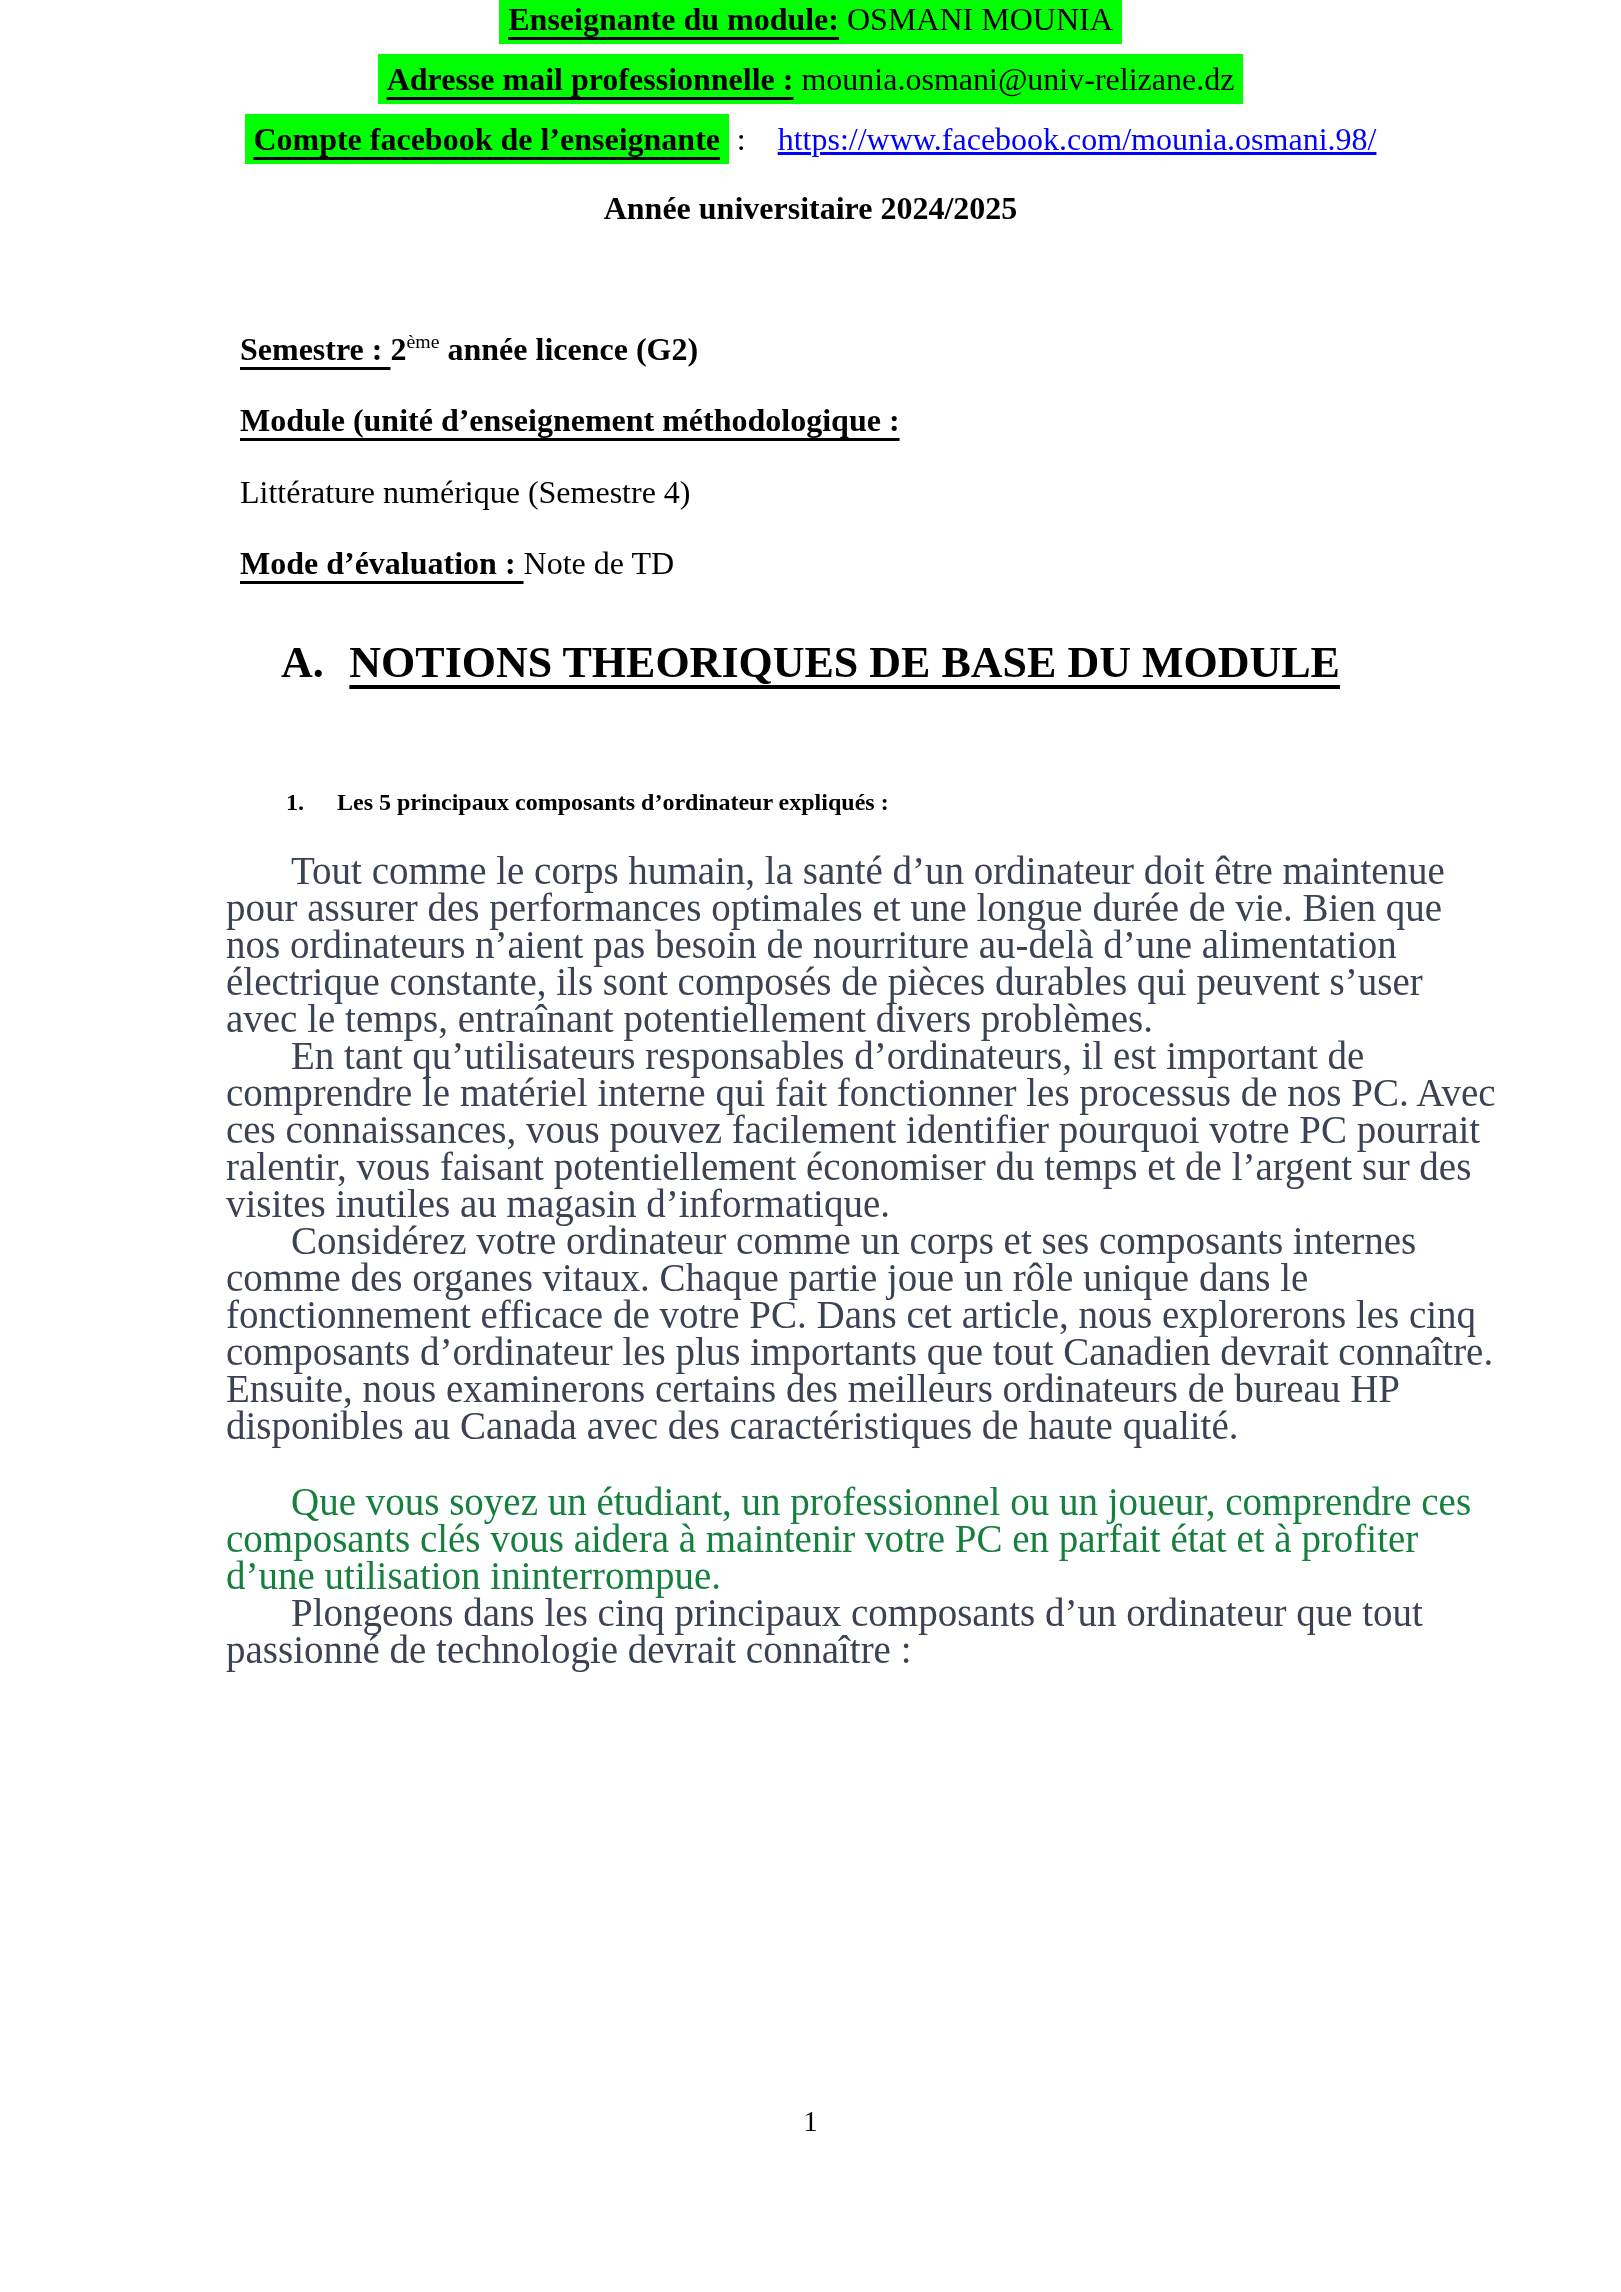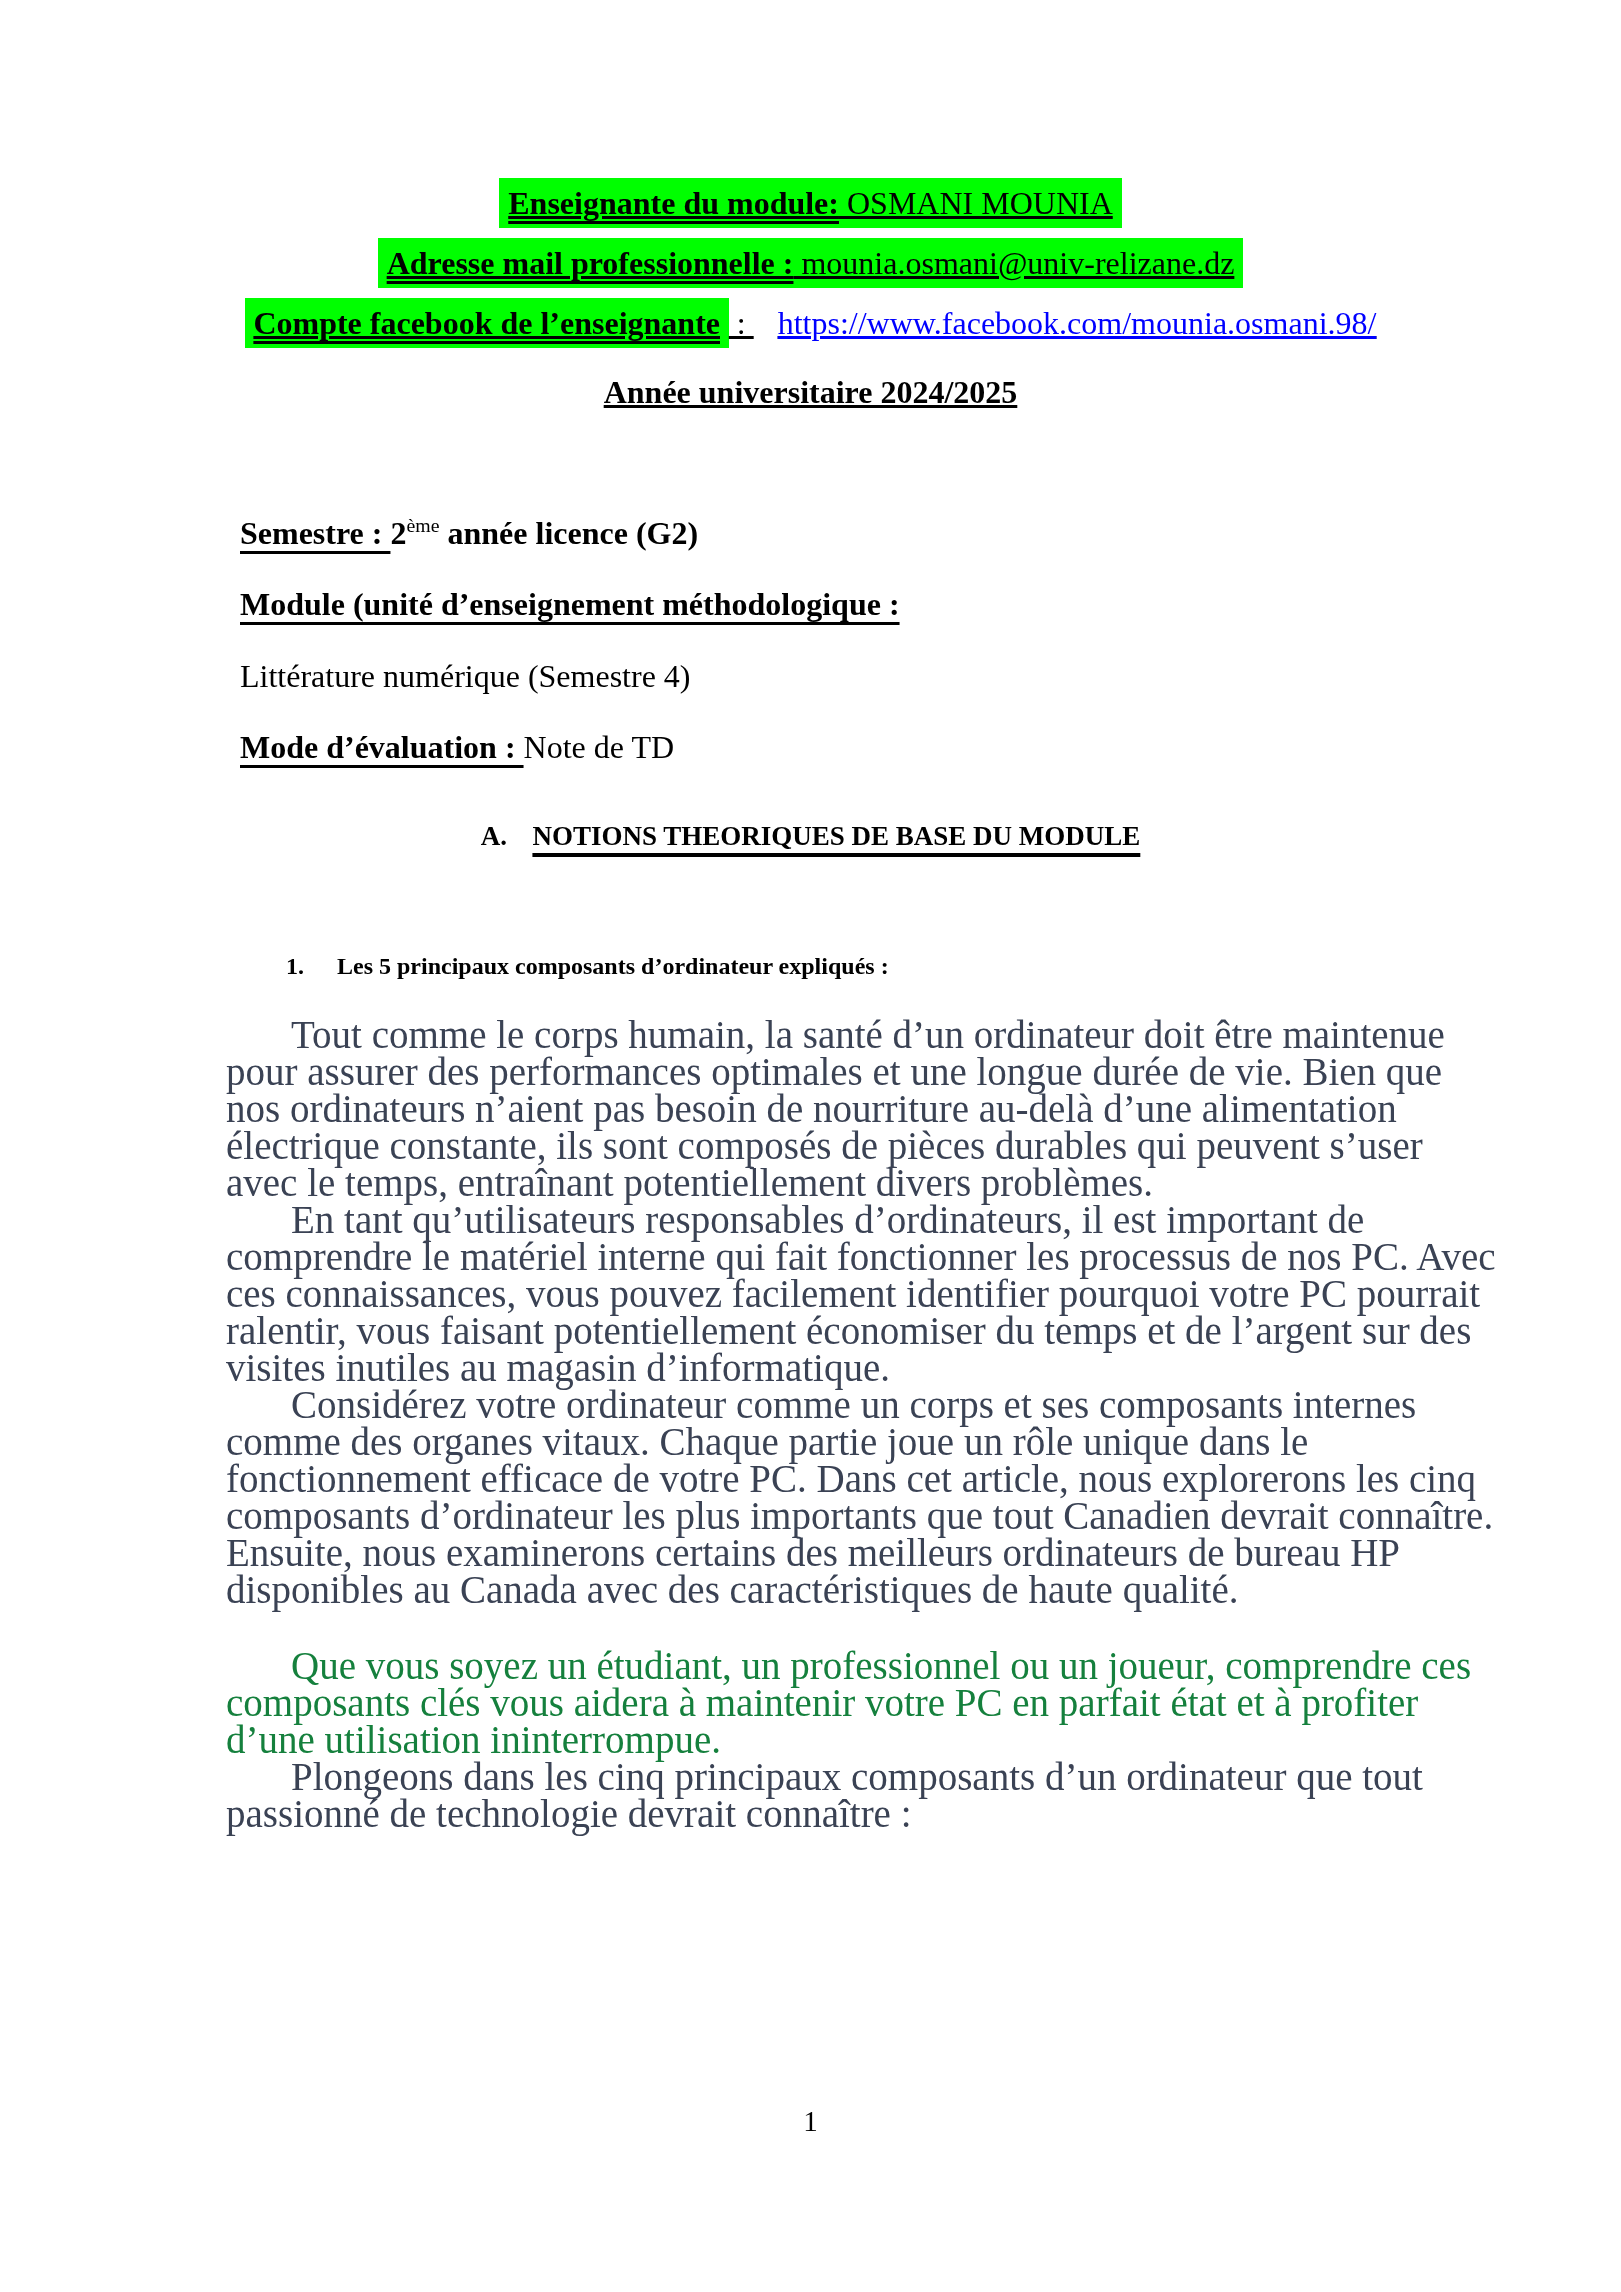--- a/index.html
+++ b/index.html
@@ -5,34 +5,34 @@
   html,body{margin:0;padding:0;background:#ffffff;}
   .page{
     position:relative;
     width:1621px;height:2293px;
     background:#ffffff;
     font-family:"Liberation Serif","DejaVu Serif",serif;
     color:#000;
     overflow:hidden;
   }
   
-  .top{padding-top:184px;text-align:center;text-decoration:underline;}
+  .top{text-align:center;}
   .tline{margin:0 0 21.6px 0;font-size:32px;line-height:1.2;}
   .hl{padding:6.9px 8.8px;}
   .lbl{font-weight:bold;text-decoration:underline;text-decoration-thickness:2.9px;text-underline-offset:6.9px;}
   .link{text-decoration:underline;margin-left:24px;}
   .year-line{margin-top:31px;font-weight:bold;}
   
   .info{margin:102px 0 0 240px;font-size:32px;}
   .info p{margin:0 0 33px 0;line-height:1.2;}
   .ilbl{font-weight:bold;text-decoration:underline;text-decoration-thickness:2.9px;text-underline-offset:6.9px;}
   .bold{font-weight:bold;}
   sup{font-size:0.62em;font-weight:normal;}
   
-  .section-a{margin:55px 0 0 0;text-align:center;font-size:27px;font-weight:bold;}
+  .section-a{margin:55px 0 0 0;text-align:center;font-size:44px;font-weight:bold;}
   .section-a .sa-num{margin-right:25.5px;}
   .section-a .sa-title{text-decoration:underline;text-decoration-thickness:3.9px;text-underline-offset:7.8px;}
   
   .list-heading{margin:100px 59px 0 286px;font-size:24px;font-weight:bold;line-height:1.2;}
   .list-heading .num{display:inline-block;min-width:51px;}
   .s2{margin-top:51px;}
   .s2 .num{font-weight:normal;}
   .s2 .ttl{color:#3a4254;}
   
   .body-block{margin:35px 118px 0 226px;width:1274px;}

